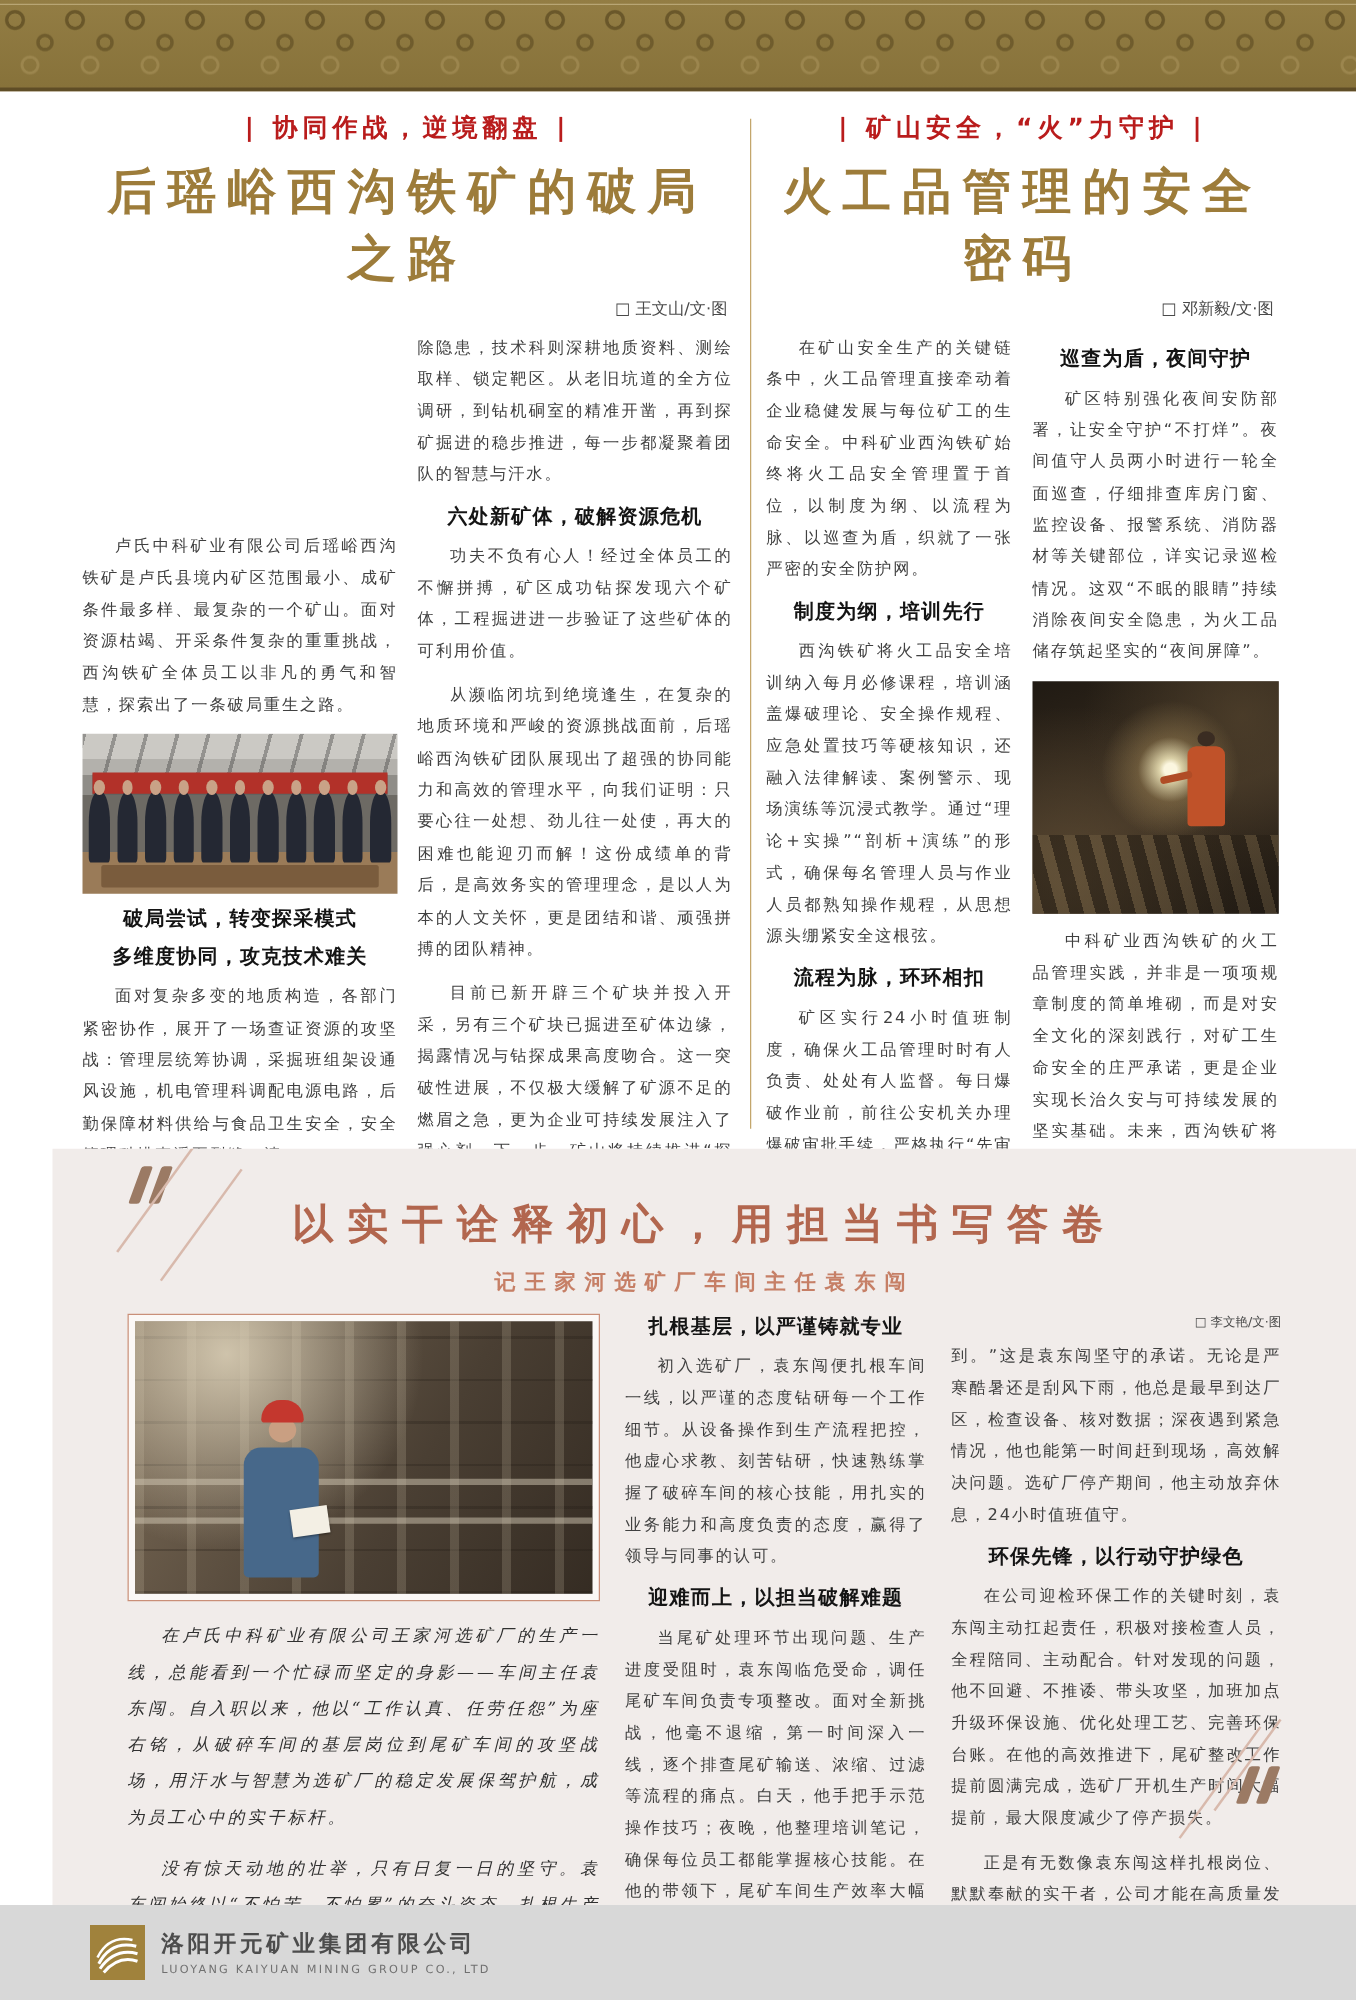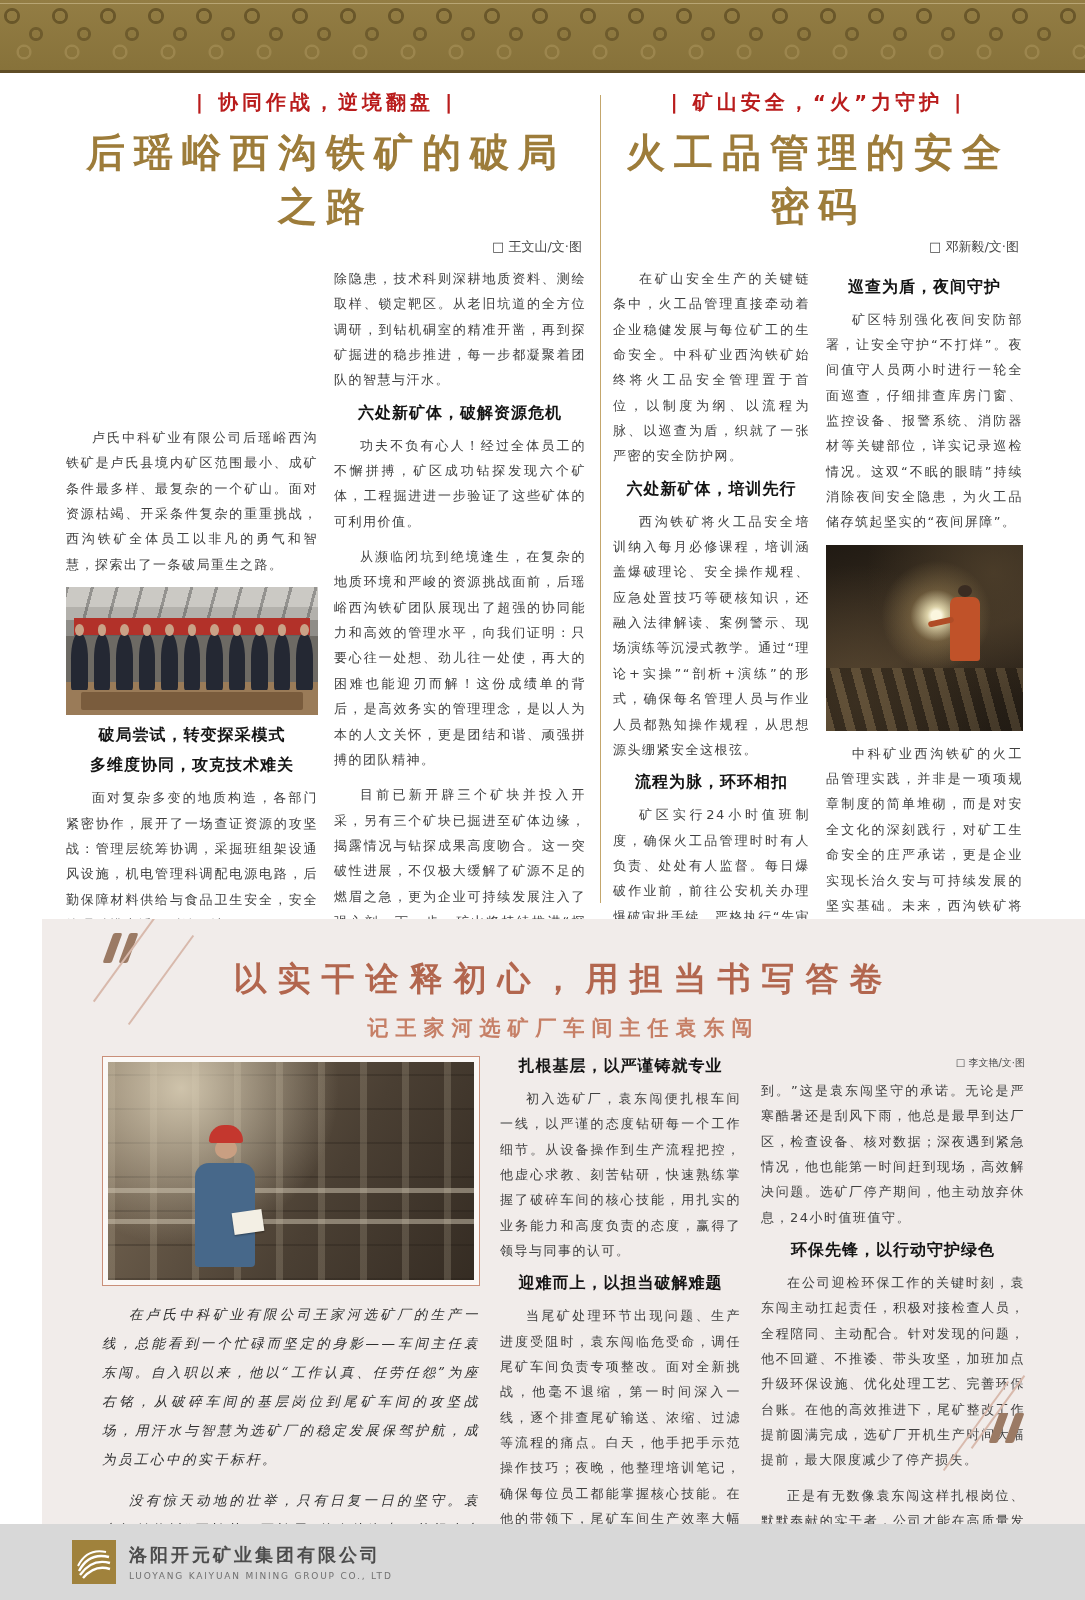--- a/index.html
+++ b/index.html
@@ -89,21 +89,21 @@
   .photo-shop .head { position:absolute; top:22px; left:26px; width:22px; height:20px; border-radius:50%; background:#c99f82; }
   .photo-shop .hat { position:absolute; top:8px; left:20px; width:34px; height:18px; border-radius:17px 17px 3px 3px; background:#c4372e; }
   .photo-shop .paper { position:absolute; bottom:34px; left:44px; width:30px; height:22px; background:#f3efe4; transform:rotate(-8deg); box-shadow:0 1px 2px rgba(0,0,0,.4); }
 
   
   .feature { position:relative; background:#f1ecea; height:608px; box-sizing:border-box; padding:38px 60px 10px; overflow:hidden;margin-left:42px; }
   .feature-title {
     text-align:center; font-size:33px; color:#b2664e; font-weight:bold; letter-spacing:11px;
     font-family:"DejaVu Serif","Liberation Serif",serif;
   }
-  .feature-sub { text-align:center; font-size:21px; color:#c67f66; letter-spacing:7px; margin-top:12px; font-weight:bold; }
+  .feature-sub { text-align:center; font-size:17px; color:#c67f66; letter-spacing:7px; margin-top:12px; font-weight:bold; }
   .feature-cols { display:flex; gap:20px; margin-top:14px; }
   .f-left { width:378px; flex:none; }
   .f-mid { width:241px; flex:none; }
   .f-right { flex:1; min-width:0; }
   .f-byline { text-align:right; font-size:10px; color:#4a4a4a; margin:0 0 8px; }
   p.hand {
     font-family:"DejaVu Serif","Liberation Serif",serif; font-style:italic;
     font-size:13.5px; line-height:2.15; letter-spacing:2.5px; text-indent:2em;
     text-align:justify; color:#303030; margin:0 0 12px;
   }
@@ -175,21 +175,21 @@
 
     <div class="v-divider"></div>
 
     <div class="article-right">
       <div class="tagline">| 矿山安全，“火”力守护 |</div>
       <div class="art-title">火工品管理的安全密码</div>
       <div class="byline">□ 邓新毅/文·图</div>
       <div class="cols">
         <div class="col">
           <p class="body">在矿山安全生产的关键链条中，火工品管理直接牵动着企业稳健发展与每位矿工的生命安全。中科矿业西沟铁矿始终将火工品安全管理置于首位，以制度为纲、以流程为脉、以巡查为盾，织就了一张严密的安全防护网。</p>
-          <h3 class="sub">六处新矿体，培训先行</h3>
+          <h3 class="sub">制度为纲，培训先行</h3>
           <p class="body">西沟铁矿将火工品安全培训纳入每月必修课程，培训涵盖爆破理论、安全操作规程、应急处置技巧等硬核知识，还融入法律解读、案例警示、现场演练等沉浸式教学。通过“理论+实操”“剖析+演练”的形式，确保每名管理人员与作业人员都熟知操作规程，从思想源头绷紧安全这根弦。</p>
           <h3 class="sub">流程为脉，环环相扣</h3>
           <p class="body">矿区实行24小时值班制度，确保火工品管理时时有人负责、处处有人监督。每日爆破作业前，前往公安机关办理爆破审批手续，严格执行“先审批、后领取”原则。领用环节更是层层把关，每一步都精准留痕，确保出入库账物相符、全程可追溯，杜绝任何管理漏洞。</p>
         </div>
         <div class="gap"></div>
         <div class="col">
           <h3 class="sub" style="margin-top:0;">巡查为盾，夜间守护</h3>
           <p class="body">矿区特别强化夜间安防部署，让安全守护“不打烊”。夜间值守人员两小时进行一轮全面巡查，仔细排查库房门窗、监控设备、报警系统、消防器材等关键部位，详实记录巡检情况。这双“不眠的眼睛”持续消除夜间安全隐患，为火工品储存筑起坚实的“夜间屏障”。</p>
           <div class="photo-night">
             <div class="rock"></div>

